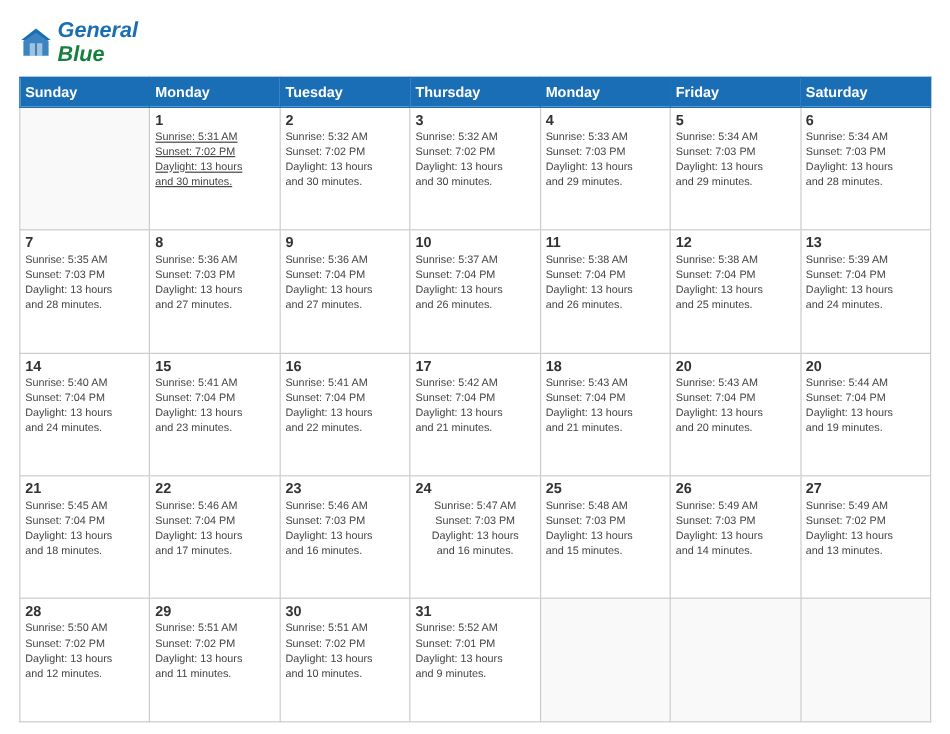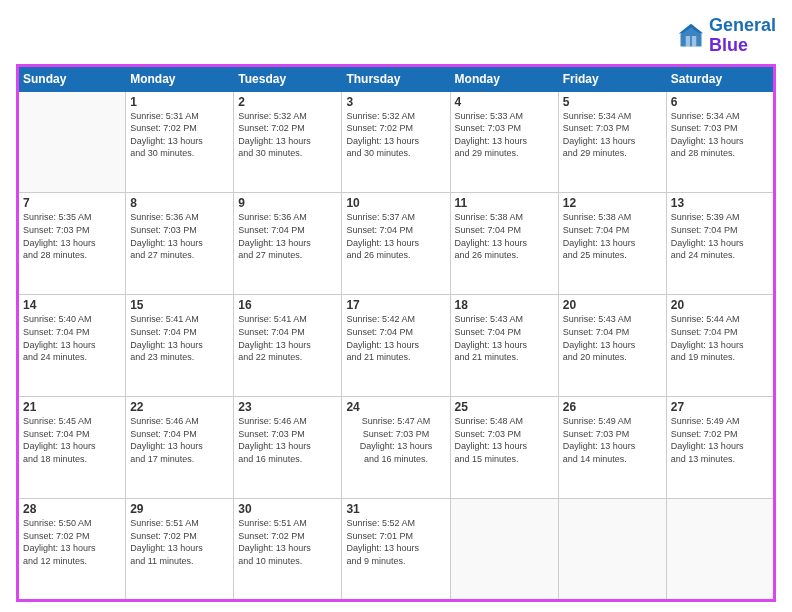--- a/index.html
+++ b/index.html
@@ -12,23 +12,24 @@
     }
     .page {
       width: 792px;
       height: 612px;
       padding: 16px 16px 10px 16px;
       display: flex;
       flex-direction: column;
     }
     .header {
       display: flex;
-      justify-content: flex-end;
+      justify-content: flex-start;
       align-items: flex-start;
       margin-bottom: 8px;
+      font-style: italic;
     }
     .logo {
       display: flex;
       align-items: center;
       gap: 4px;
     }
     .logo-text {
       font-size: 18px;
       font-weight: bold;
       color: #333;
@@ -50,21 +51,21 @@
       color: #333;
       line-height: 1.1;
     }
     .calendar-subtitle {
       font-size: 15px;
       color: #555;
       margin-top: 2px;
     }
     .calendar {
       flex: 1;
-      border: 3px solid #d946ef;
+      border: 1px solid #d946ef;
       border-collapse: collapse;
       width: 100%;
       table-layout: fixed;
     }
     .calendar th {
       background: #1a6eb5;
       color: #fff;
       font-size: 12px;
       font-weight: bold;
       padding: 5px 4px;
@@ -103,21 +104,21 @@
   <div class="header">
     <div class="logo">
       <svg class="logo-icon" viewBox="0 0 32 32">
         <polygon points="16,4 28,14 28,28 4,28 4,14" fill="#1a6eb5" opacity="0.85"></polygon>
         <polygon points="16,2 30,13 26,13 16,6 6,13 2,13" fill="#1a6eb5"></polygon>
         <rect x="10" y="16" width="5" height="12" fill="white" opacity="0.5"></rect>
         <rect x="17" y="16" width="5" height="12" fill="white" opacity="0.5"></rect>
       </svg>
       <div class="logo-text">
         <div><span>General</span></div>
-        <div style="color:#6d28d9;">Blue</div>
+        <div style="color:#15803d;">Blue</div>
       </div>
     </div>
     <div class="title-block">
       <div class="calendar-title"></div>
       <div class="calendar-subtitle"></div>
     </div>
   </div>
 
   <table class="calendar">
     <thead>
@@ -129,21 +130,21 @@
           <th>Monday</th>
           <th>Friday</th>
           <th>Saturday</th>
         </tr>
     </thead>
     <tbody id="calendar-body">
     <tr>
           <td class="empty"></td>
           <td>
             <span class="day-number">1</span>
-            <div class="day-info" style="white-space: pre-line;">Sunrise: 5:31 AM
+            <div class="day-info" style="white-space: pre-line; text-decoration: underline;">Sunrise: 5:31 AM
 Sunset: 7:02 PM
 Daylight: 13 hours
 and 30 minutes.</div>
           </td>
           <td>
             <span class="day-number">2</span>
             <div class="day-info" style="white-space: pre-line;">Sunrise: 5:32 AM
 Sunset: 7:02 PM
 Daylight: 13 hours
 and 30 minutes.</div>

